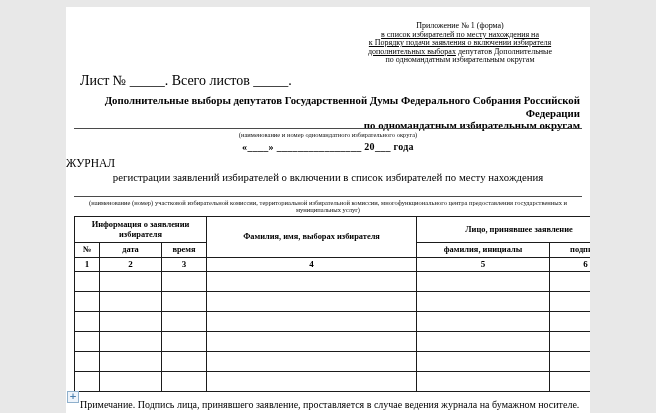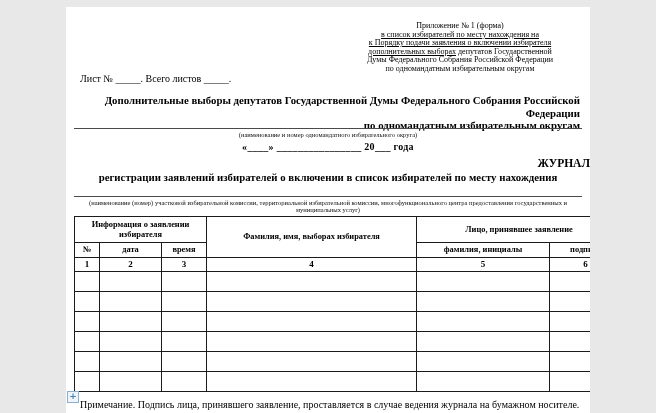--- a/index.html
+++ b/index.html
@@ -8,47 +8,47 @@
     font-family:"Liberation Serif","DejaVu Serif",serif;color:#000;
     overflow:hidden;margin:7px auto;
   }
   
   .corner{
     position:absolute;top:15px;right:8px;width:244px;
     text-align:center;font-size:8px;line-height:8.6px;
   }
   .corner .u{text-decoration:underline;text-underline-offset:1px;}
   
-  .sheet{position:absolute;top:66px;left:14px;font-size:10px;}
+  .sheet{position:absolute;top:66px;left:14px;font-size:14px;}
   
   .title{
     position:absolute;top:87px;left:10px;right:10px;text-align:right;
     font-weight:bold;font-size:10.8px;line-height:12.5px;
   }
   
   .rule{position:absolute;left:8px;right:8px;border-bottom:1px solid #4a4a4a;height:0;}
   .rule.r1{top:121px;}
   .rule.r2{top:189px;}
   .caption{
     position:absolute;left:0;right:0;text-align:center;
     font-size:6.5px;line-height:7px;color:#101010;
   }
   .caption.c1{top:124px;}
   .caption.c2{top:192px;}
   .dateline{
     position:absolute;top:134px;left:0;right:0;text-align:center;
     font-weight:bold;font-size:10px;letter-spacing:.3px;
   }
   .journal-title{
-    position:absolute;top:150px;left:0;right:0;text-align:right;
-    font-weight:bold;font-size:11.5px;
+    position:absolute;top:150px;left:0;right:0;text-align:left;
+    font-weight:normal;font-size:11.5px;
   }
   .journal-sub{
     position:absolute;top:164px;left:0;right:0;text-align:center;
-    font-weight:bold;font-size:10.8px;
+    font-weight:normal;font-size:10.8px;
   }
   
   table.journal{
     position:absolute;top:209px;left:8px;width:640px;
     border-collapse:collapse;table-layout:fixed;
   }
   table.journal th,table.journal td{
     border:1px solid #1b1b1b;padding:0 2px;text-align:center;vertical-align:middle;
     font-family:"Liberation Serif","DejaVu Serif",serif;
   }
@@ -68,22 +68,21 @@
 </style>
 </head>
 <body>
 
 <div class="page">
 
   <div class="corner">
     <div>Приложение № 1 (форма)</div>
     <div class="u">в список избирателей по месту нахождения на</div>
     <div class="u">к Порядку подачи заявления о включении избирателя</div>
-    <div><span class="u">дополнительных выборах</span><span> депутатов Государственной</span></div>
-    <div>Думы Федерального Собрания Российской Федерации</div>
+    <div><span class="u">дополнительных выборах</span><span> депутатов Дополнительные</span></div>
     <div>по одномандатным избирательным округам</div>
   </div>
 
   <div class="sheet">Лист № _____. Всего листов _____.</div>
 
   <div class="title">
     <div>Дополнительные выборы депутатов Государственной Думы Федерального Собрания Российской Федерации</div>
     <div>по одномандатным избирательным округам</div>
   </div>
 

